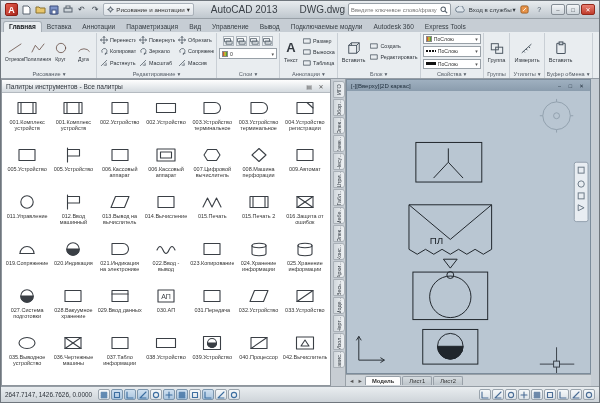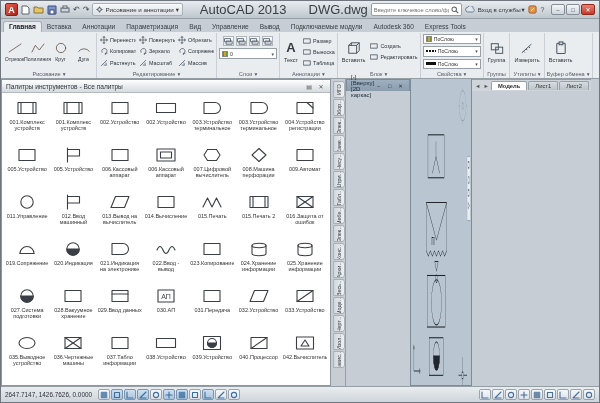--- a/index.html
+++ b/index.html
@@ -4,21 +4,21 @@
 <style>
 *{box-sizing:border-box;margin:0;padding:0}
 html,body{width:600px;height:403px}
 body{font-family:"Liberation Sans",sans-serif;overflow:hidden;background:#a7adb5;color:#222}
 svg{display:block}
 .app{width:600px;height:403px;display:flex;flex-direction:column;border:1px solid #6f767d;background:#c6cdd4}
 .titlebar{height:18px;flex:0 0 18px;background:linear-gradient(#e8ecef,#bfc7ce);display:flex;align-items:center;gap:3px;padding:0 4px;border-bottom:1px solid #98a0a7}
 .logo{width:13px;height:13px;flex:0 0 13px;background:linear-gradient(135deg,#e8604f,#a6251b);color:#fff;font-weight:bold;font-size:9px;display:flex;align-items:center;justify-content:center;border-radius:2px;border:1px solid #8d1f16}
 .qat-icon{width:11px;height:11px;display:flex;align-items:center;justify-content:center;font-size:8px;color:#3f4750}
 .workspace{display:flex;align-items:center;gap:2px;font-size:6.2px;color:#333;background:linear-gradient(#f7f9fa,#dce1e6);border:1px solid #a9b1b9;border-radius:2px;height:13px;padding:0 3px;white-space:nowrap}
-.apptitle{font-size:13px;color:#383e45;white-space:nowrap;margin-left:14px;margin-right:auto;display:flex;gap:22px}
+.apptitle{font-size:10px;color:#383e45;white-space:nowrap;margin-left:14px;margin-right:auto;display:flex;gap:22px}
 .search{display:flex;align-items:center;height:13px;background:#fff;border:1px solid #98a0a7;border-radius:2px;width:106px;padding:0 2px;gap:2px}
 .search input{border:0;outline:0;flex:1;min-width:0;font-size:5.8px;color:#555;font-family:inherit;background:transparent}
 .tb-icon{width:12px;height:12px;display:flex;align-items:center;justify-content:center;font-size:7px;color:#42505e}
 .signin{font-size:6.2px;color:#2f353b;white-space:nowrap;display:flex;align-items:center;gap:1px}
 .winbtns{display:flex;gap:1px;margin-left:3px}
 .winbtn{width:14px;height:11px;border:1px solid #868e96;border-radius:2px;background:linear-gradient(#f4f6f8,#cfd6dc);font-size:6px;display:flex;align-items:center;justify-content:center;color:#3c434a}
 .winbtn.close{background:linear-gradient(#ea8073,#bf3b2b);color:#fff;border-color:#93291c}
 .ribbontabs{height:13px;flex:0 0 13px;background:#c6cdd4;display:flex;align-items:flex-end;padding:0 3px;gap:1px;overflow:hidden}
 .rtab{font-size:6.6px;color:#394047;padding:1px 5px 2px;border-radius:2px 2px 0 0;white-space:nowrap}
 .rtab.active{background:#e9edf0;color:#14181c;font-weight:bold;box-shadow:0 0 0 1px #a6aeb6}
@@ -48,21 +48,21 @@
 .palette{width:330px;flex:0 0 330px;background:#fff;border:1px solid #8f969d;display:flex;flex-direction:column;min-height:0}
 .palette-titlebar{height:13px;flex:0 0 13px;background:linear-gradient(#fefefe,#d5dbe0);border-bottom:1px solid #b4bac0;display:flex;align-items:center;padding:0 4px;font-size:6.6px;color:#2e343b;gap:2px}
 .pt-spacer{flex:1}
 .pt-btn{width:10px;height:10px;display:flex;align-items:center;justify-content:center;font-size:6px;color:#555}
 .palette-grid{flex:1;display:grid;grid-template-columns:repeat(7,1fr);grid-auto-rows:47px;padding:5px 2px 0;overflow:hidden}
 .pitem{display:flex;flex-direction:column;align-items:center;gap:1px;overflow:hidden}
 .picon{height:20px;display:flex;align-items:center;justify-content:center}
 .plabel{font-size:5.5px;line-height:6px;text-align:center;color:#333;width:44px;max-height:18px;overflow:hidden}
 .ptabs{width:15px;flex:0 0 15px;background:#c7cdd3;display:flex;flex-direction:column;padding:2px 0 0;gap:1px;border-right:1px solid #98a0a7;overflow:hidden}
 .ptab{flex:0 0 17px;writing-mode:vertical-rl;transform:rotate(180deg);font-size:5.4px;color:#3c434a;background:linear-gradient(90deg,#eef1f3,#d2d8dd);border:1px solid #a9b0b7;border-radius:3px 0 0 3px;display:flex;align-items:center;justify-content:center;margin-left:2px;overflow:hidden}
-.canvas-col{flex:1;display:flex;flex-direction:row;padding-right:8px;min-width:0}
+.canvas-col{flex:1;display:flex;flex-direction:column;padding-right:8px;min-width:0}
 .canvas-titlebar{height:12px;flex:0 0 12px;background:linear-gradient(#9fb0c0,#8a9cad);display:flex;align-items:center;padding:0 4px;font-size:6px;color:#1d2c3a;border:1px solid #7c8c9b;border-bottom:none}
 .cw-btns{margin-left:auto;display:flex;gap:2px}
 .cw-btn{font-size:5.5px;color:#243240;width:9px;text-align:center}
 .canvas{flex:1;background:#b9c6d2;position:relative;border:1px solid #7c8c9b;border-top:none;overflow:hidden}
 .canvas svg.draw{position:absolute;inset:0;width:100%;height:100%}
 .layout-tabs{height:12px;flex:0 0 12px;display:flex;align-items:center;background:#cfd5da;font-size:5.8px;gap:1px;padding:0 2px;border-top:1px solid #98a0a7}
 .lt-arrow{font-size:5.5px;color:#555;padding:0 1px}
 .ltab{padding:1px 6px;background:linear-gradient(#d6dce0,#bcc4ca);border:1px solid #98a0a8;border-bottom:none;color:#333;border-radius:2px 2px 0 0}
 .ltab.active{background:#fdfdfd;font-weight:bold}
 .statusbar{height:16px;flex:0 0 16px;background:linear-gradient(#e9edf0,#ced4d9);border-top:1px solid #959da5;display:flex;align-items:center;gap:2px;padding:0 4px}

